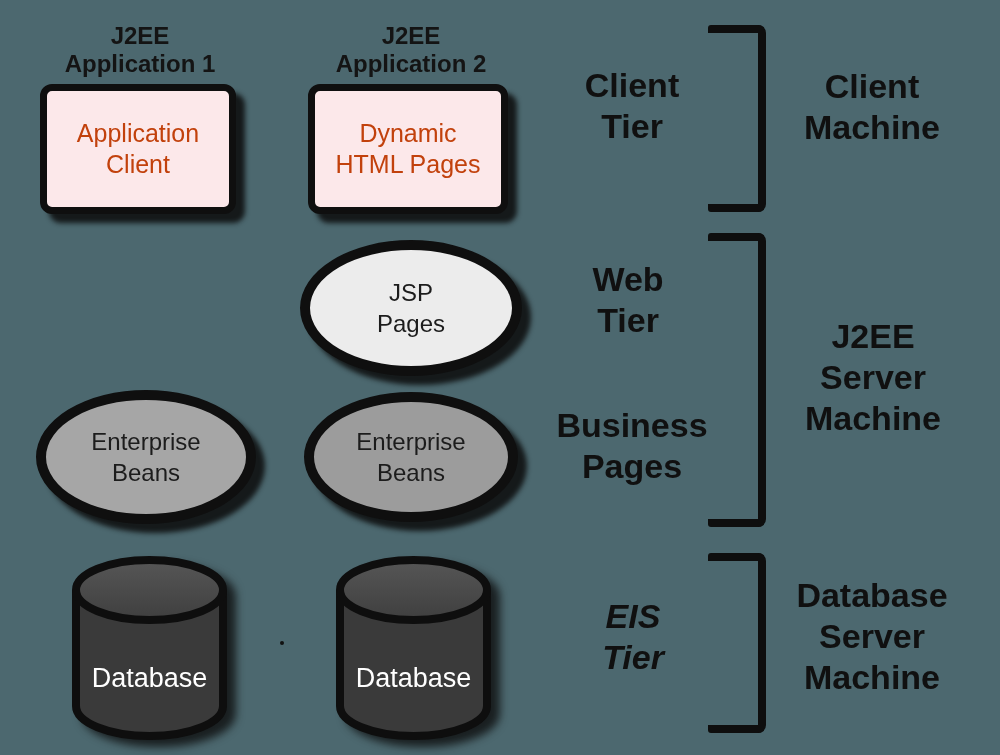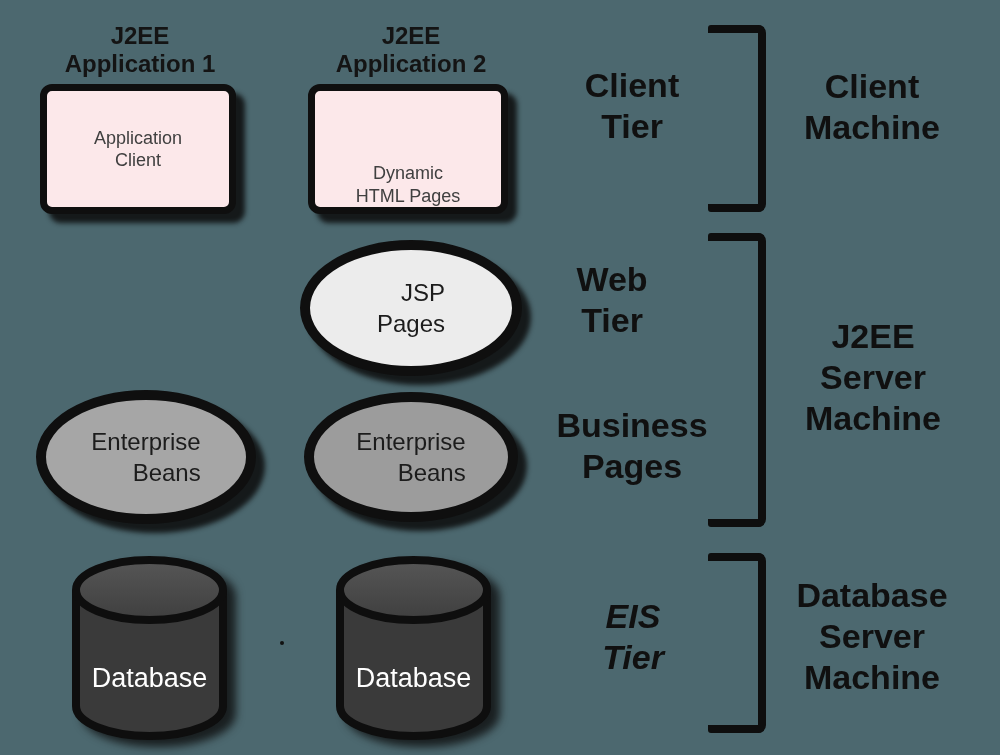--- a/index.html
+++ b/index.html
@@ -22,31 +22,31 @@
   }
   
   .client-box{
     position:absolute;
     background:#fce8ea;
     border:7px solid #0f0f0f;
     border-radius:12px;
     box-shadow:9px 9px 5px rgba(12,12,12,0.85);
     display:flex;align-items:center;justify-content:center;
     text-align:center;
-    font-size:18px;font-weight:500;color:#404040;line-height:1.25;
+    font-size:25px;font-weight:500;color:#c2410c;line-height:1.25;
     box-sizing:border-box;
   }
   
   .ellipse{
     position:absolute;
     border:10px solid #0f0f0f;
     border-radius:50%;
     box-shadow:9px 9px 5px rgba(12,12,12,0.85);
     display:flex;align-items:center;justify-content:center;
-    text-align:right;
+    text-align:center;
     font-size:24px;font-weight:500;color:#1c1c1c;line-height:1.3;
     box-sizing:border-box;
   }
   .ellipse.jsp{background:#ececec;}
   .ellipse.beans-left{background:#a6a6a6;}
   .ellipse.beans-right{background:#9c9c9c;}
   
   .cylinder{
     position:absolute;
     filter:drop-shadow(9px 7px 4px rgba(12,12,12,0.8));
@@ -80,21 +80,21 @@
 
   <div class="col-header multiline" style="left:140px;top:22px;">J2EE
 Application 1</div>
   <div class="col-header multiline" style="left:411px;top:22px;">J2EE
 Application 2</div>
 
   <div class="client-box" style="left:40px;top:84px;width:196px;height:130px;">
     <span class="multiline">Application
 Client</span>
   </div>
-  <div class="client-box" style="left:308px;top:84px;width:200px;height:130px;align-items:flex-end;">
+  <div class="client-box" style="left:308px;top:84px;width:200px;height:130px;">
     <span class="multiline">Dynamic
 HTML Pages</span>
   </div>
 
   <div class="ellipse jsp" style="left:300px;top:240px;width:222px;height:136px;">
     <span class="multiline">JSP
 Pages</span>
   </div>
 
   <div class="ellipse beans-left" style="left:36px;top:390px;width:220px;height:134px;">
@@ -127,21 +127,21 @@
     </defs>
     <path d="M 14 42 L 14 158 A 73.5 30 0 0 0 161 158 L 161 42" fill="#3a3a3a" stroke="#0e0e0e" stroke-width="8"></path>
     <ellipse cx="87.5" cy="42" rx="73.5" ry="30" fill="url(#topGrad2)" stroke="#0e0e0e" stroke-width="8"></ellipse>
     <text x="87.5" y="139" text-anchor="middle" fill="#ffffff" font-size="27" font-weight="500">Database</text>
   </svg>
 
   <div class="stray-dot" style="left:280px;top:641px;"></div>
 
   <div class="big-label multiline" style="left:632px;top:106px;">Client
 Tier</div>
-  <div class="big-label multiline" style="left:612px;top:300px;">Web
+  <div class="big-label multiline" style="left:628px;top:300px;">Web
 Tier</div>
   <div class="big-label multiline" style="left:632px;top:446px;">Business
 Pages</div>
   <div class="big-label multiline" style="left:633px;top:637px;font-style:italic;">EIS
 Tier</div>
 
   <div class="bracket" style="left:708px;top:25px;width:58px;height:187px;"></div>
   <div class="bracket" style="left:708px;top:233px;width:58px;height:294px;"></div>
   <div class="bracket" style="left:708px;top:553px;width:58px;height:180px;"></div>
 

